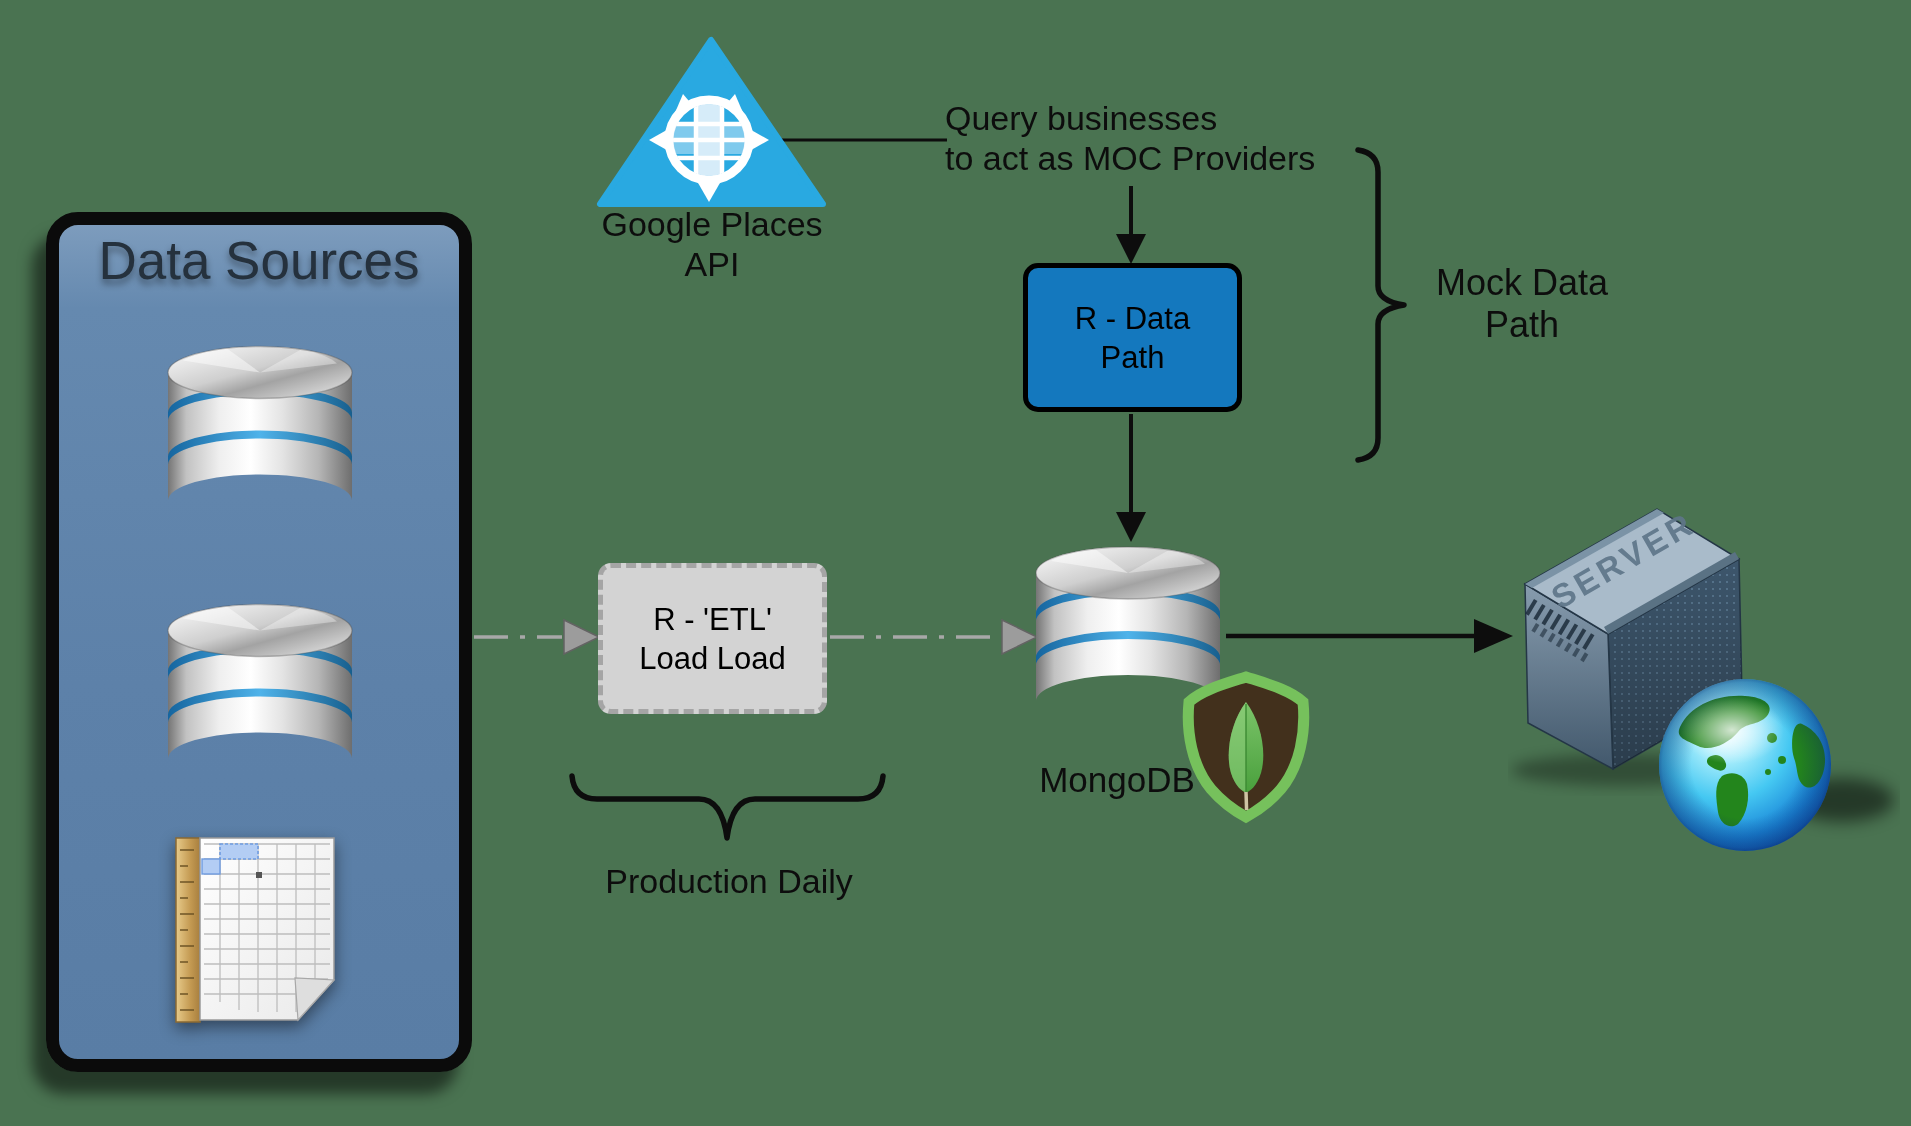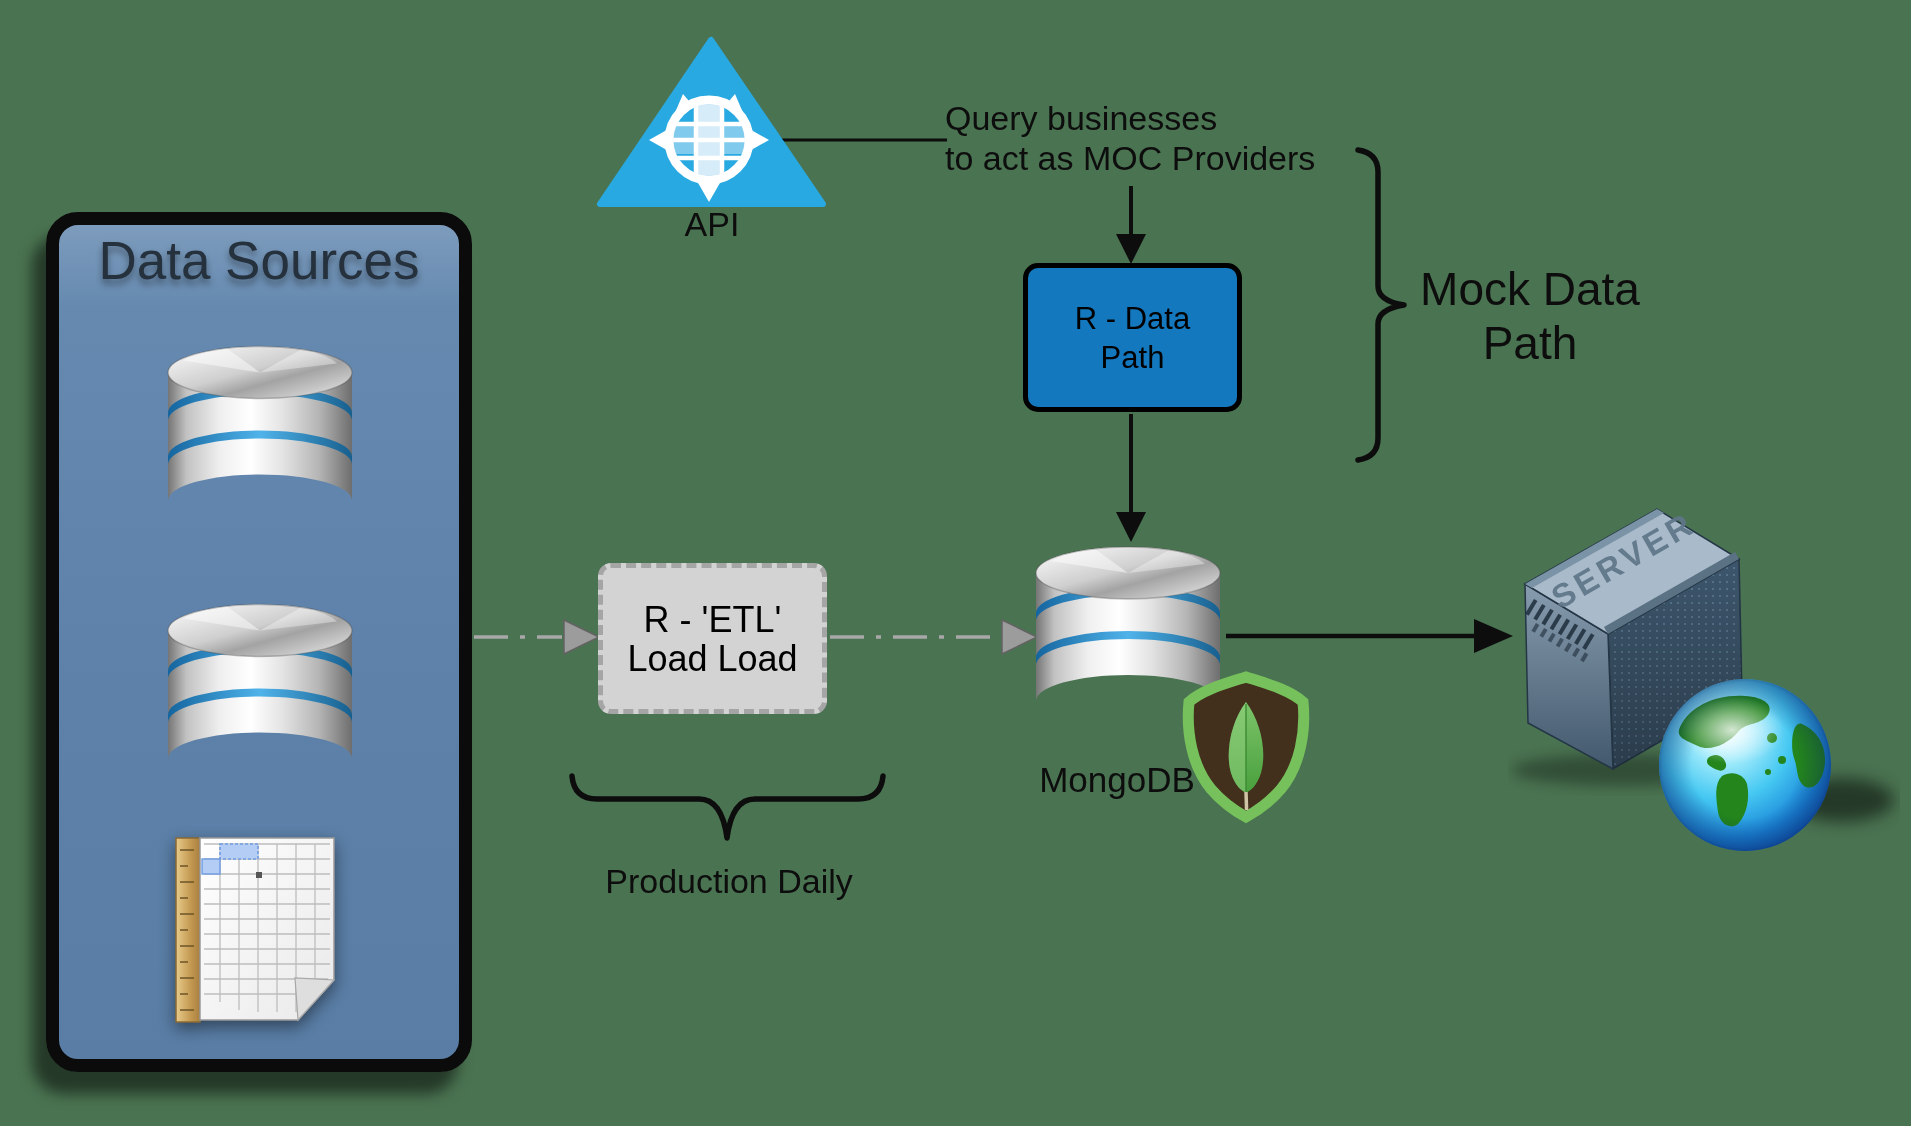--- a/index.html
+++ b/index.html
@@ -12,24 +12,24 @@
   .node{display:flex;flex-direction:column;align-items:center;justify-content:center;
         text-align:center;color:#000;}
   #ds-box{left:46px;top:212px;width:400px;height:834px;border:13px solid #0b0b0b;border-radius:32px;
           background:linear-gradient(180deg,#7d9cbd 0%,#6589af 10%,#5d81a9 55%,#597da5 100%);
           box-shadow:-14px 22px 14px rgba(0,0,0,0.5);}
   #ds-title{left:46px;top:230px;width:426px;text-align:center;font-size:53px;color:#25313d;
             text-shadow:0 5px 7px rgba(0,0,0,0.4);}
   #mock-box{left:1023px;top:263px;width:209px;height:139px;background:#1478be;border:5px solid #000;
             border-radius:15px;font-size:31px;line-height:39px;}
   #etl-box{left:598px;top:563px;width:219px;height:141px;background:#d3d3d3;border:5px dashed #a5a5a5;
-           border-radius:13px;font-size:36px;line-height:39px;}
+           border-radius:13px;font-size:31px;line-height:39px;}
   #google-label{left:712px;top:204px;font-size:34px;}
   #query-note{left:945px;top:98px;font-size:34px;line-height:40px;}
-  #mockpath-label{left:1522px;top:262px;font-size:46px;line-height:42px;margin-left:8px;}
+  #mockpath-label{left:1522px;top:262px;font-size:36px;line-height:42px;}
   #prodpath-label{left:729px;top:862px;font-size:34px;}
   #mongodb-label{left:1117px;top:760px;font-size:35px;}
   #shiny-label{left:1620px;top:804px;font-size:38px;line-height:41px;}
   svg{display:block;}
 </style>
 </head>
 <body>
 
 <div id="stage">
 
@@ -264,20 +264,21 @@
   <div id="mock-box" class="abs node" style="z-index:2">
     <div>R - Data</div>
     <div>Path</div>
   </div>
   <div id="etl-box" class="abs node" style="z-index:2">
     <div>R - 'ETL'</div>
     <div>Load Load</div>
   </div>
 
   <div id="google-label" class="abs lbl" style="z-index:2">
+    <div>Google Places</div>
     <div>API</div>
   </div>
   <div id="query-note" class="abs note" style="z-index:2">
     <div>Query businesses</div>
     <div>to act as MOC Providers</div>
   </div>
   <div id="mockpath-label" class="abs lbl" style="z-index:2">
     <div>Mock Data</div>
     <div>Path</div>
   </div>

